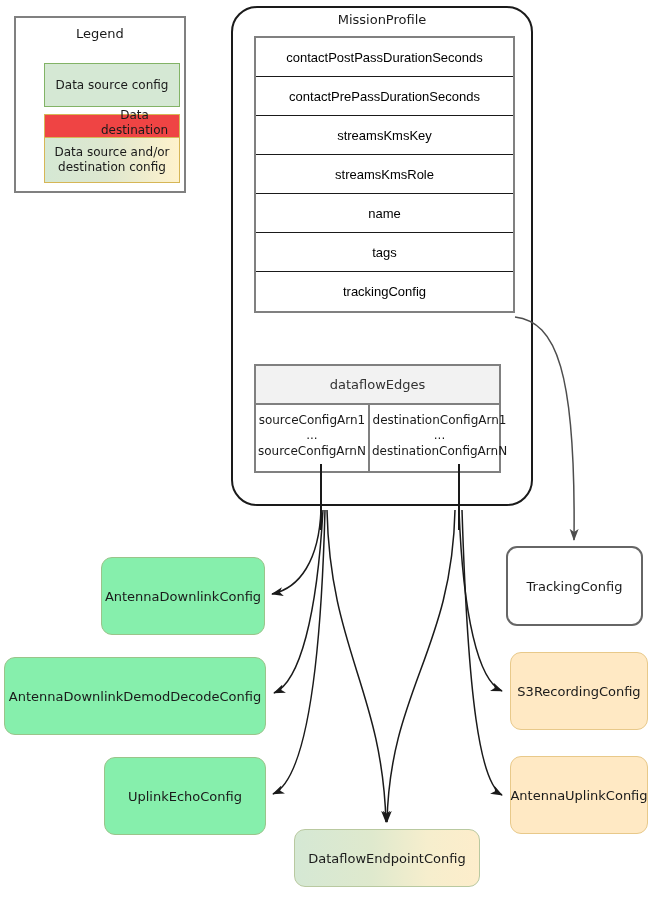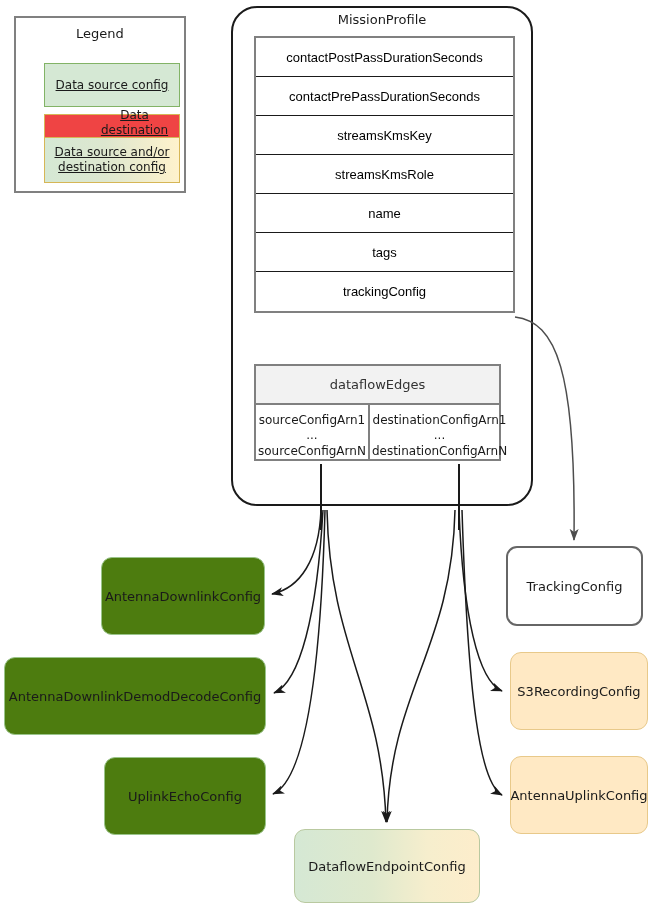--- a/index.html
+++ b/index.html
@@ -55,21 +55,20 @@
     width: 136px;
     box-sizing: border-box;
     display: flex;
     align-items: center;
     justify-content: center;
     text-align: center;
     font-size: 12px;
     color: #1a1a1a;
     font-family: "DejaVu Sans", sans-serif;
     line-height: 1.25;
-    text-decoration: underline;
   }
   .sw-src {
     top: 45px; height: 44px;
     background: #d5e8d4;
     border: 1px solid #82b366;
   }
   .sw-dst {
     top: 96px; height: 32px;
     background: #ef4444;
     border: 1px solid #d6b656;
@@ -149,21 +148,21 @@
   }
   .dfe-cells {
     display: flex;
     border: 2px solid #808080;
     border-top: none;
     box-sizing: border-box;
   }
   .dfe-cell {
     flex: 1 1 50%;
     box-sizing: border-box;
-    padding: 8px 2px 0 2px;
+    padding: 8px 2px 12px 2px;
     text-align: center;
     font-size: 12px;
     color: #1a1a1a;
     line-height: 1.28;
     font-family: "DejaVu Sans", sans-serif;
     white-space: pre-line;
   }
   .dfe-cell.left { border-right: 2px solid #808080; }
 
   
@@ -172,32 +171,32 @@
     box-sizing: border-box;
     border-radius: 11px;
     display: flex;
     align-items: center;
     justify-content: center;
     text-align: center;
     font-size: 13px;
     color: #1a1a1a;
     font-family: "DejaVu Sans", sans-serif;
   }
-  .node.green  { background: #4d7c0f; border: 1px solid #9ac48a; }
+  .node.green  { background: #86efac; border: 1px solid #9ac48a; }
   .node.yellow { background: #ffe9c4; border: 1px solid #e8c98a; }
   .node.plain  { background: #ffffff; border: 2px solid #666666; }
   .node.grad   {
     background: linear-gradient(to right, #d5e8d4 0%, #dfe9cd 42%, #f6eecd 72%, #fdedcb 100%);
     border: 1px solid #b9c9a0;
   }
 
   #node-antenna-downlink-config        { left: 101px; top: 557px; width: 164px; height: 78px; }
   #node-antenna-downlink-demod-decode  { left: 4px;   top: 657px; width: 262px; height: 78px; }
   #node-uplink-echo-config             { left: 104px; top: 757px; width: 162px; height: 78px; }
-  #node-dataflow-endpoint-config       { left: 294px; top: 829px; width: 186px; height: 74px; }
+  #node-dataflow-endpoint-config       { left: 294px; top: 829px; width: 186px; height: 58px; }
   #node-tracking-config                { left: 506px; top: 546px; width: 137px; height: 80px; }
   #node-s3-recording-config            { left: 510px; top: 652px; width: 138px; height: 78px; }
   #node-antenna-uplink-config          { left: 510px; top: 756px; width: 138px; height: 78px; }
 </style>
 </head>
 <body>
 
 <div id="diagram-root">
 
   <div class="legend">

